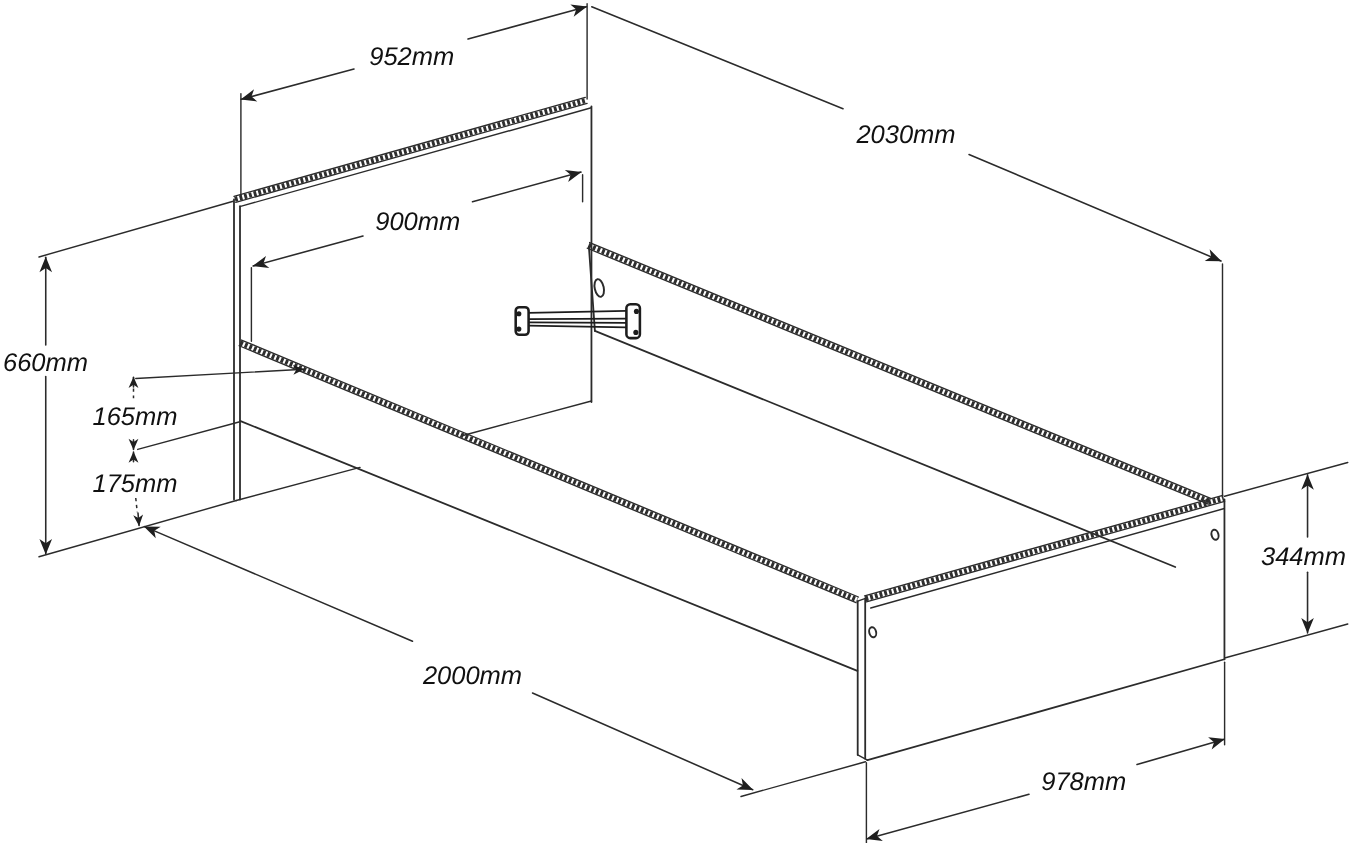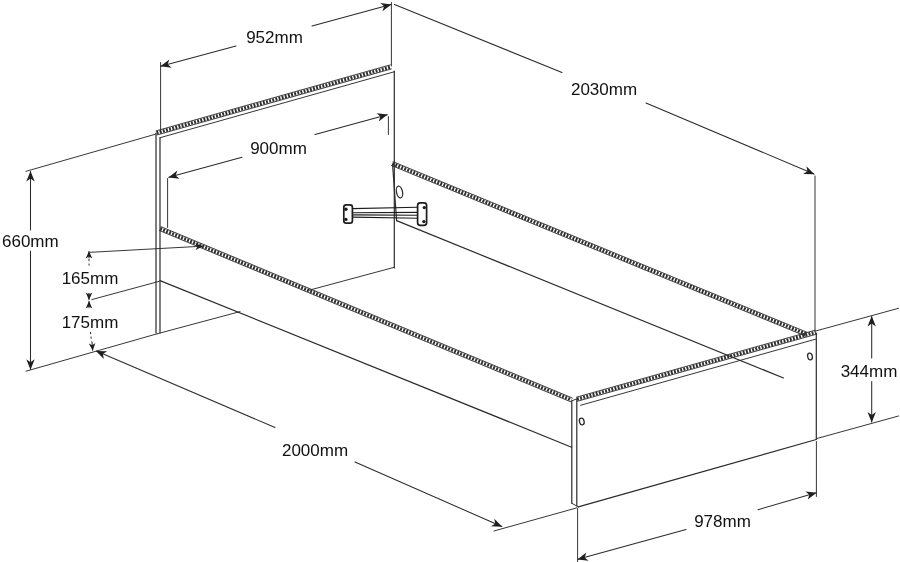--- a/index.html
+++ b/index.html
@@ -1,16 +1,16 @@
 <!DOCTYPE html>
 <html><head>
 <meta charset="utf-8">
 <style>
   html,body{margin:0;padding:0;background:#ffffff;}
-  .stage{position:relative;width:900px;height:562px;background:#3b82f6;overflow:hidden;}
+  .stage{position:relative;width:900px;height:562px;background:#3b82f6;overflow:hidden;font-style:italic;}
   svg{display:block;}
   svg text{font-family:"Liberation Sans","DejaVu Sans",sans-serif;font-size:17px;fill:#111111;}
   .struct{stroke:#2b2b2b;stroke-width:1.2;fill:none;stroke-linecap:round;}
   .thin{stroke:#2b2b2b;stroke-width:0.95;fill:none;stroke-linecap:round;}
   .band{stroke:#2e2e2e;stroke-width:3.4;fill:none;stroke-dasharray:1.9 1.35;stroke-linecap:butt;}
   .bedge{stroke:#2b2b2b;stroke-width:0.9;fill:none;stroke-linecap:round;}
   .dim{stroke:#2b2b2b;stroke-width:1.05;fill:none;stroke-linecap:round;}
   .dash{stroke:#2b2b2b;stroke-width:1;fill:none;stroke-dasharray:2.2 2.4;}
   .hole{stroke:#2b2b2b;stroke-width:1.3;fill:none;}
   .plate{stroke:#1d1d1d;stroke-width:1.7;fill:#ffffff;}

